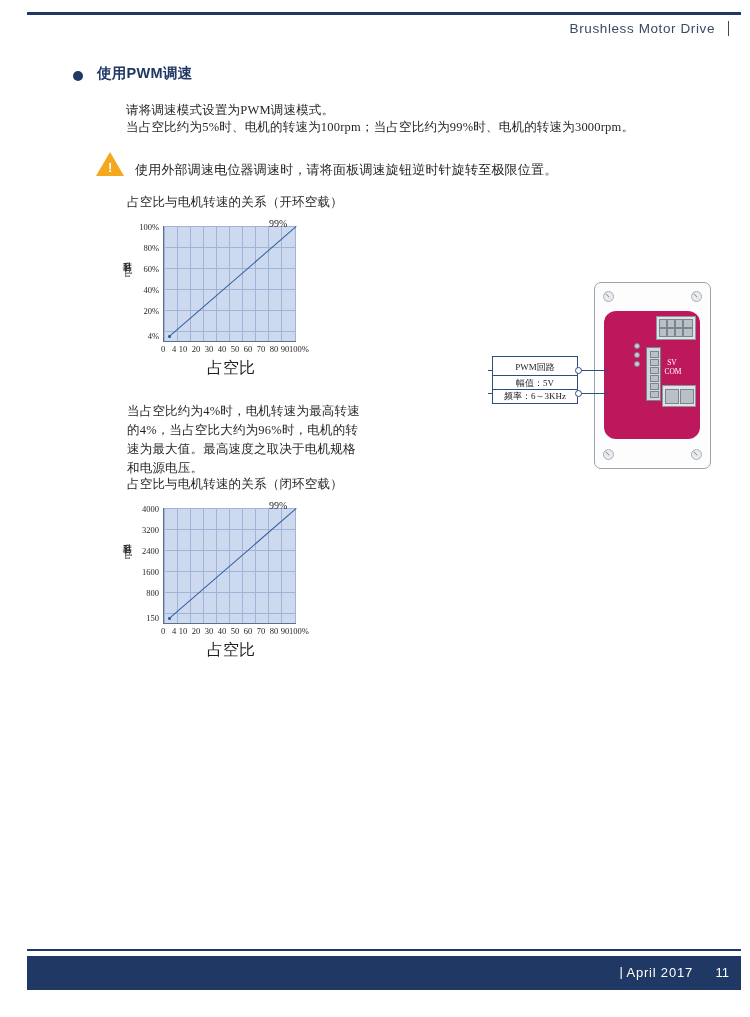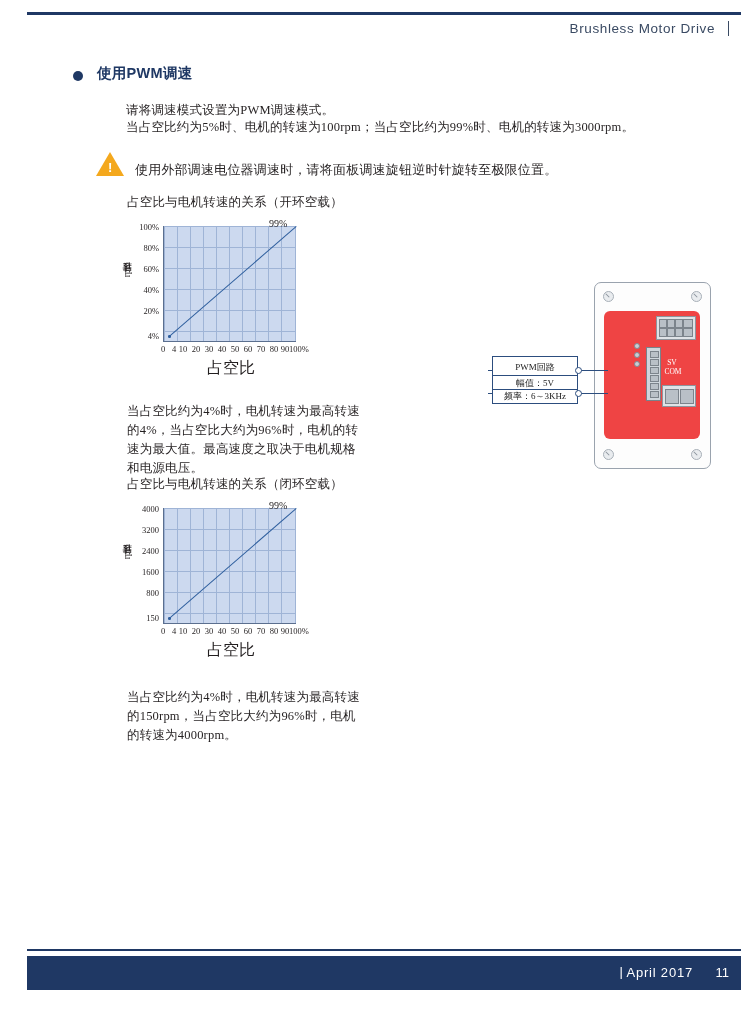--- a/index.html
+++ b/index.html
@@ -210,22 +210,22 @@
     border: 1.2px solid #9aa3ae;
     border-radius: 7px;
     background: #fdfdfd;
   }
   .device-inner {
     position: absolute;
     left: 9px;
     top: 28px;
     width: 96px;
     height: 128px;
-    background: #ef4444;
-    border-radius: 6px;
+    background: #be185d;
+    border-radius: 12px;
   }
   .screw {
     position: absolute;
     width: 9px; height: 9px;
     border-radius: 50%;
     border: 1px solid #a8b0b8;
     background: #e9ecef;
   }
   .screw::after {
     content: "";
@@ -471,21 +471,20 @@
     <div class="xlabel" style="left:109px; top:130px; width:14px;">50</div>
     <div class="xlabel" style="left:122px; top:130px; width:14px;">60</div>
     <div class="xlabel" style="left:135px; top:130px; width:14px;">70</div>
     <div class="xlabel" style="left:148px; top:130px; width:14px;">80</div>
     <div class="xlabel" style="left:159px; top:130px; width:14px;">90</div>
     <div class="xlabel" style="left:168px; top:130px; width:24px;">100%</div>
 
     <div class="axis-title-x" style="left:88px; top:144px;">占空比</div>
   </div>
 
-  <div class="exp" id="exp2">当占空比约为4%时，电机转速为最高转速的150rpm，当占空比大约为96%时，电机的转速为4000rpm。</div>
 
   <div class="device">
     <div class="screw" style="left:8px; top:8px;"></div>
     <div class="screw" style="left:96px; top:8px;"></div>
     <div class="screw" style="left:8px; top:166px;"></div>
     <div class="screw" style="left:96px; top:166px;"></div>
 
     <div class="device-inner">
 
       <div class="conn-block" style="left:52px; top:5px; width:38px; height:22px;">

